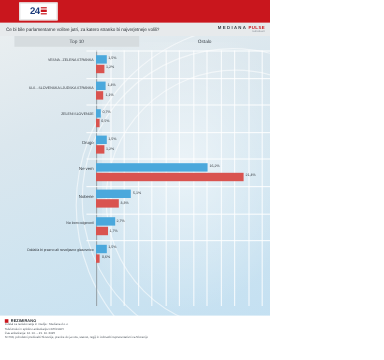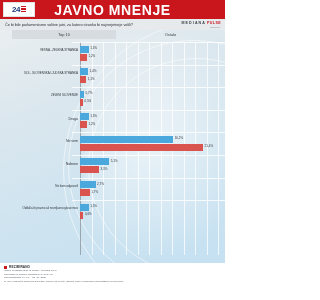--- a/index.html
+++ b/index.html
@@ -9,21 +9,21 @@
     background:#ffffff;
     position:relative;
   }
   
   .header{
     position:relative;height:19px;width:225px;
     background:#c9161d;
     display:flex;align-items:center;
   }
   .logo-box{
-    position:absolute;left:3px;top:2px;
+    position:absolute;left:16px;top:2px;
     width:30px;height:13px;background:#ffffff;
     display:flex;align-items:center;justify-content:center;
     border:1px solid #e3e3e3;
   }
   .logo-text{
     font-size:8px;font-weight:bold;color:#1a3a7a;letter-spacing:-0.4px;
     font-family:"Liberation Sans",sans-serif;line-height:1;
   }
   .logo-bars{display:inline-block;margin-left:1px;}
   .logo-bars i{display:block;width:5px;height:1.5px;background:#c9161d;margin-bottom:1px;}
@@ -110,21 +110,20 @@
 
 <div class="header">
   <div class="logo-box">
     <span class="logo-text">24</span>
       <span class="logo-bars">
         <i></i>
         <i></i>
         <i></i>
       </span>
   </div>
-  <div class="header-title">JAVNO MNENJE</div>
 </div>
 
 <div class="qstrip">
   <div class="question">Če bi bile parlamentarne volitve jutri, za katero stranko bi najverjetneje volili?</div>
   <div class="mediana">
     <span class="mediana-m">MEDIANA</span>
     <span class="mediana-p">PULSE</span>
   </div>
   <div class="mediana-sub">raziskave</div>
 </div>

